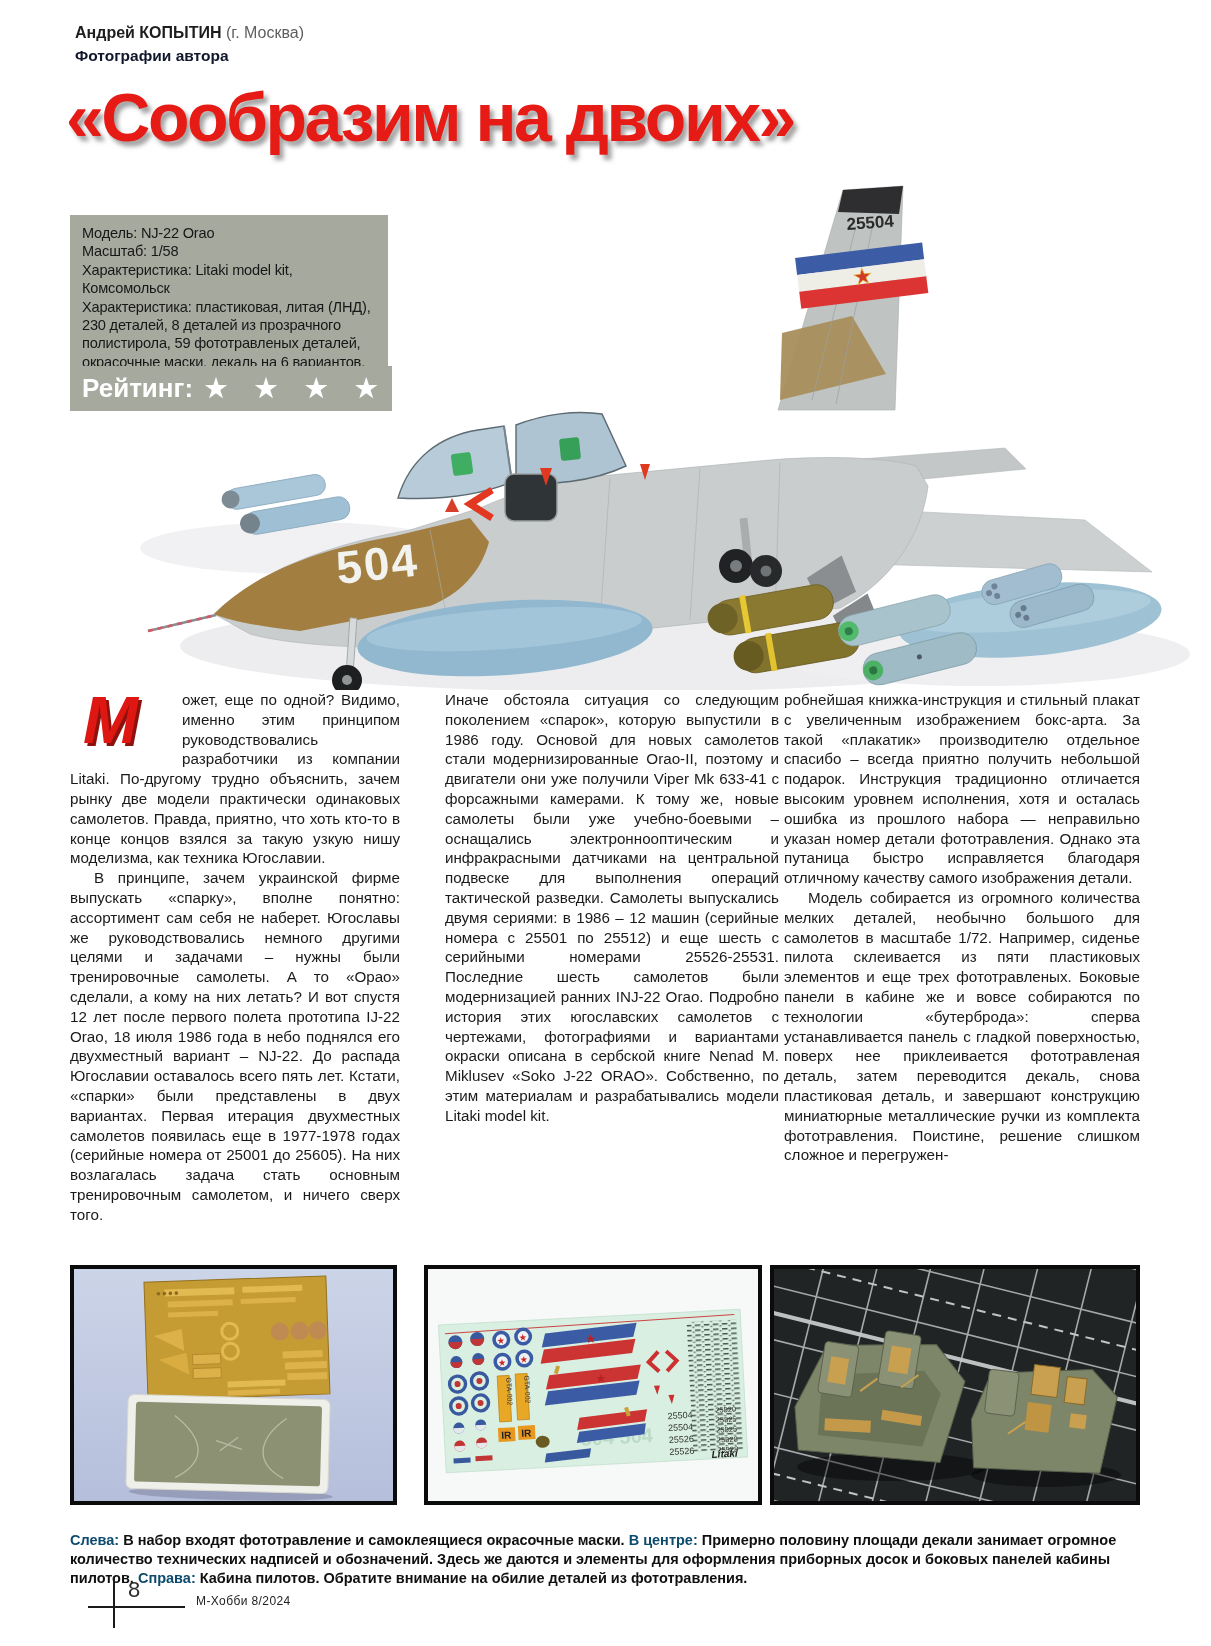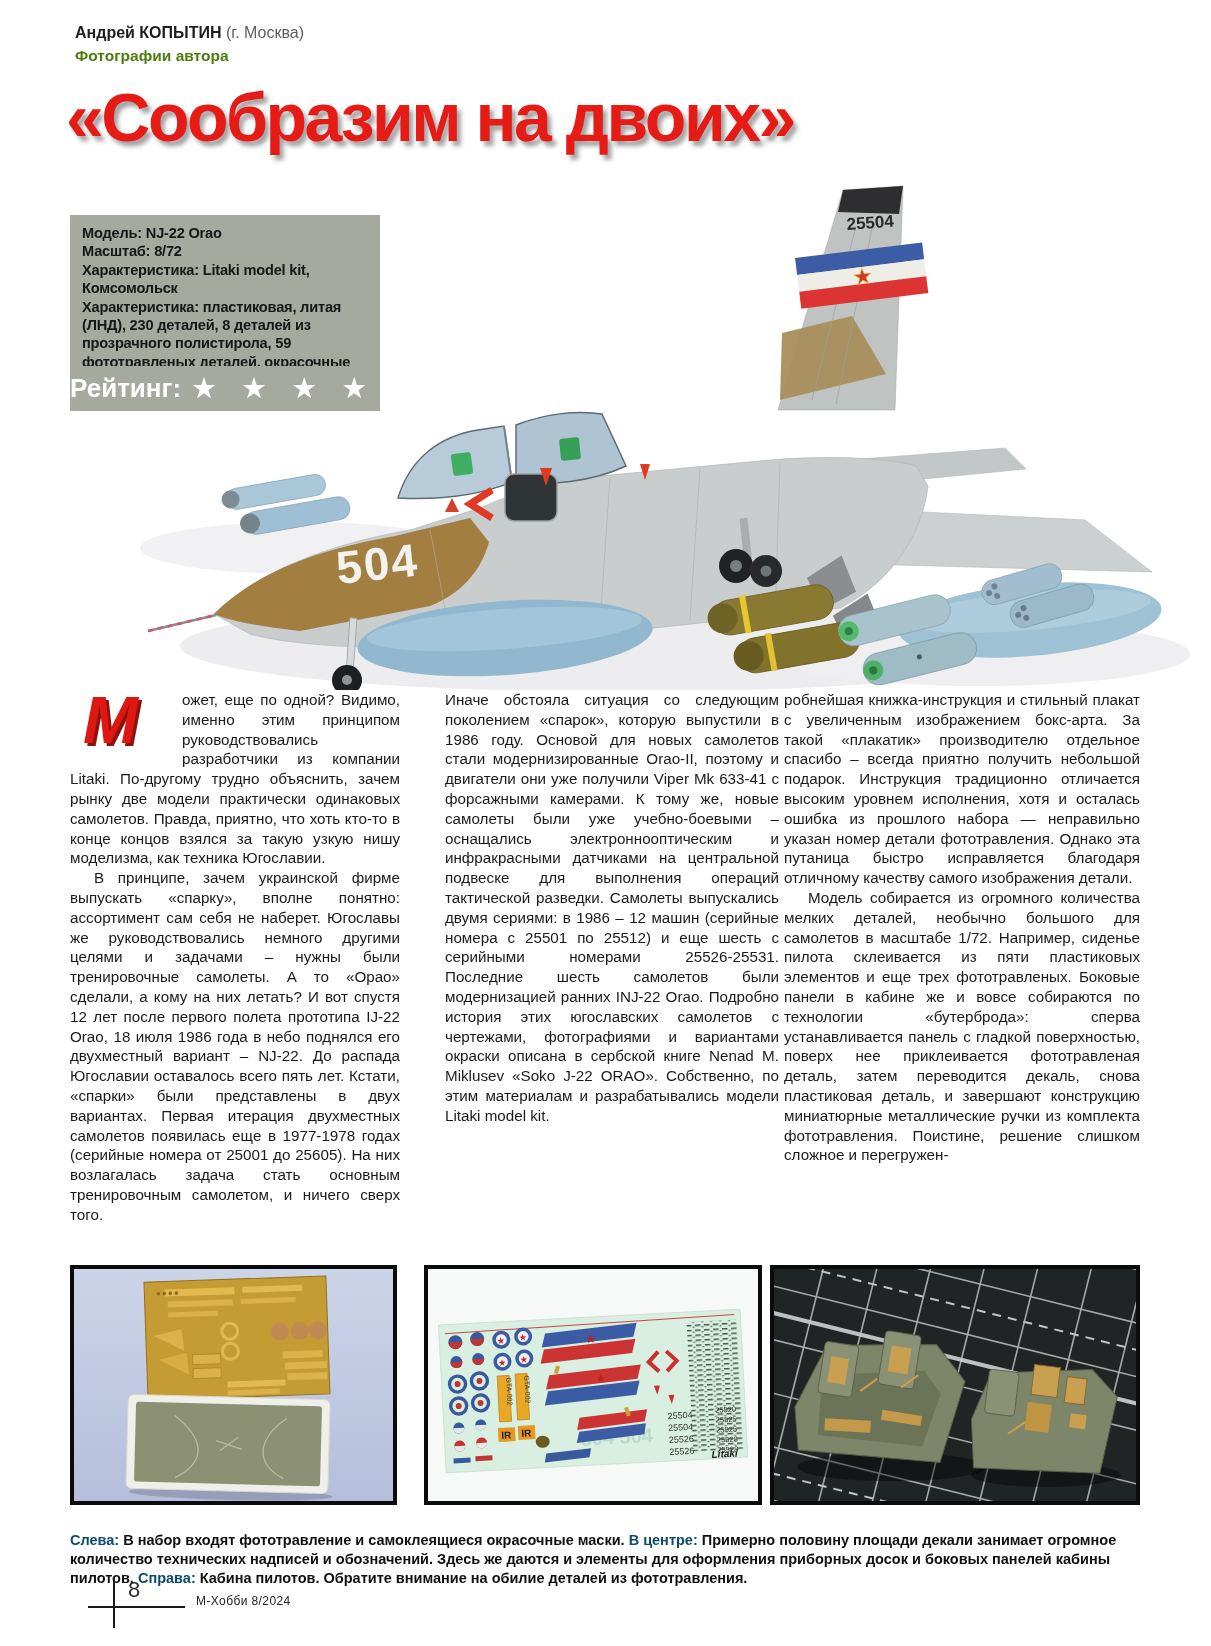--- a/index.html
+++ b/index.html
@@ -2,31 +2,31 @@
 <html><head>
 <meta charset="utf-8">
 <style>
   html,body{margin:0;padding:0;background:#ffffff;}
   .page{position:relative;width:1211px;height:1646px;background:#ffffff;overflow:hidden;
         font-family:"Liberation Sans",sans-serif;color:#1b1b1b;border-radius:18px;}
   
   .author-line{position:absolute;left:75px;top:24px;font-size:16px;white-space:nowrap;}
   .author-name{font-weight:bold;color:#1d1d1d;}
   .author-loc{color:#5e5e5e;}
-  .photo-credit{position:absolute;left:75px;top:47px;font-size:15.5px;font-weight:bold;color:#4d7c0f;}
+  .photo-credit{position:absolute;left:75px;top:47px;font-size:15.5px;font-weight:bold;color:#0f172a;}
   .main-title{position:absolute;left:66px;top:78px;font-size:68px;font-weight:bold;color:#e71b15;
               letter-spacing:-2.5px;white-space:nowrap;text-shadow:4px 5px 4px rgba(90,90,90,.55);}
   
   .main-photo{position:absolute;left:0;top:168px;width:1211px;height:522px;}
   
   .infobox{position:absolute;left:70px;top:215px;width:298px;background:#a6a99e;
-           padding:9px 0 11px 12px;font-weight:bold;font-size:14.6px;line-height:18.4px;
+           padding:9px 8px 11px 12px;font-weight:normal;font-size:14.6px;line-height:18.4px;
            color:#171717;letter-spacing:-0.2px;}
   .rating{position:absolute;left:70px;top:366px;width:310px;height:45px;background:#a6a99e;
-          display:flex;align-items:center;box-sizing:content-box;}
+          display:flex;align-items:center;padding-left:12px;box-sizing:content-box;}
   .rating-label{font-weight:bold;font-size:26px;color:#fff;}
   .rating-stars{font-size:29px;color:#fff;letter-spacing:8px;margin-left:10px;line-height:1;}
   
   .col{position:absolute;top:690px;text-align:justify;font-size:15.2px;line-height:19.8px;color:#1a1a1a;}
   .col p{margin:0;}
   .col p + p{text-indent:24px;}
   .col-1{left:70px;width:330px;}
   .col-2{left:445px;width:334px;}
   .col-3{left:784px;width:356px;}
   .dropcap{float:left;width:104px;height:58px;margin:4px 8px 0 0;}
@@ -182,21 +182,21 @@
         <circle cx="999" cy="419" r="3" fill="#6f8496"></circle>
       <rect x="1006" y="430" width="86" height="27" rx="13" fill="#9cb8cb" stroke="#7c9aab" stroke-width="0.7"></rect>
       <circle cx="1014" cy="443" r="3" fill="#667c8d"></circle>
         <circle cx="1021" cy="438" r="3" fill="#667c8d"></circle>
         <circle cx="1021" cy="448" r="3" fill="#667c8d"></circle>
     </g>
   </svg>
 
   <div class="infobox">
     <div><span>Модель:</span> <span>NJ-22 Orao</span></div>
-    <div><span>Масштаб:</span> <span>8/72</span></div>
+    <div><span>Масштаб:</span> <span>1/58</span></div>
     <div><span>Характеристика:</span> <span>Litaki model kit, Комсомольск</span></div>
     <div><span>Характеристика:</span> <span>пластиковая, литая (ЛНД), 230 деталей, 8 деталей из прозрачного полистирола, 59 фототравленых деталей, окрасочные маски, декаль на 6 вариантов.</span></div>
   </div>
 
   <div class="rating">
     <span class="rating-label">Рейтинг:</span>
     <span class="rating-stars">★ ★ ★ ★</span>
   </div>
 
   <div class="col col-1">

